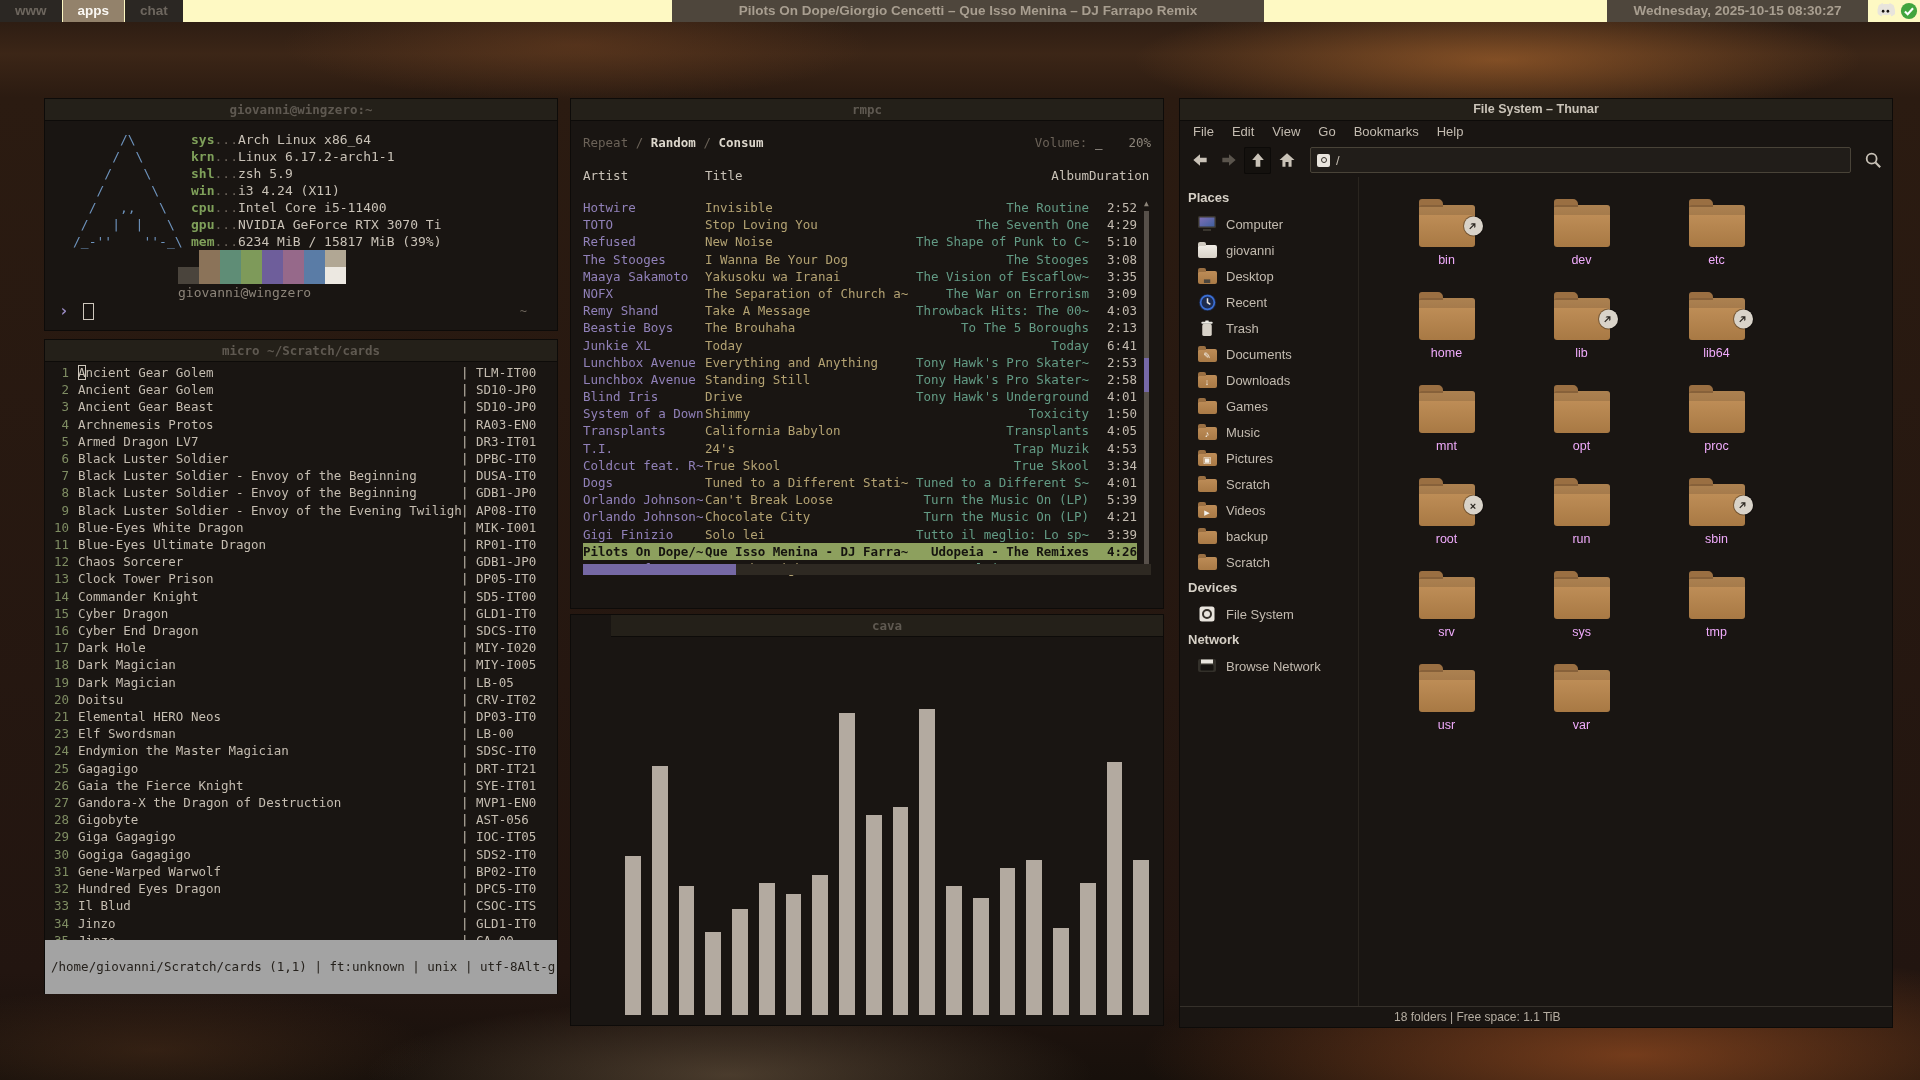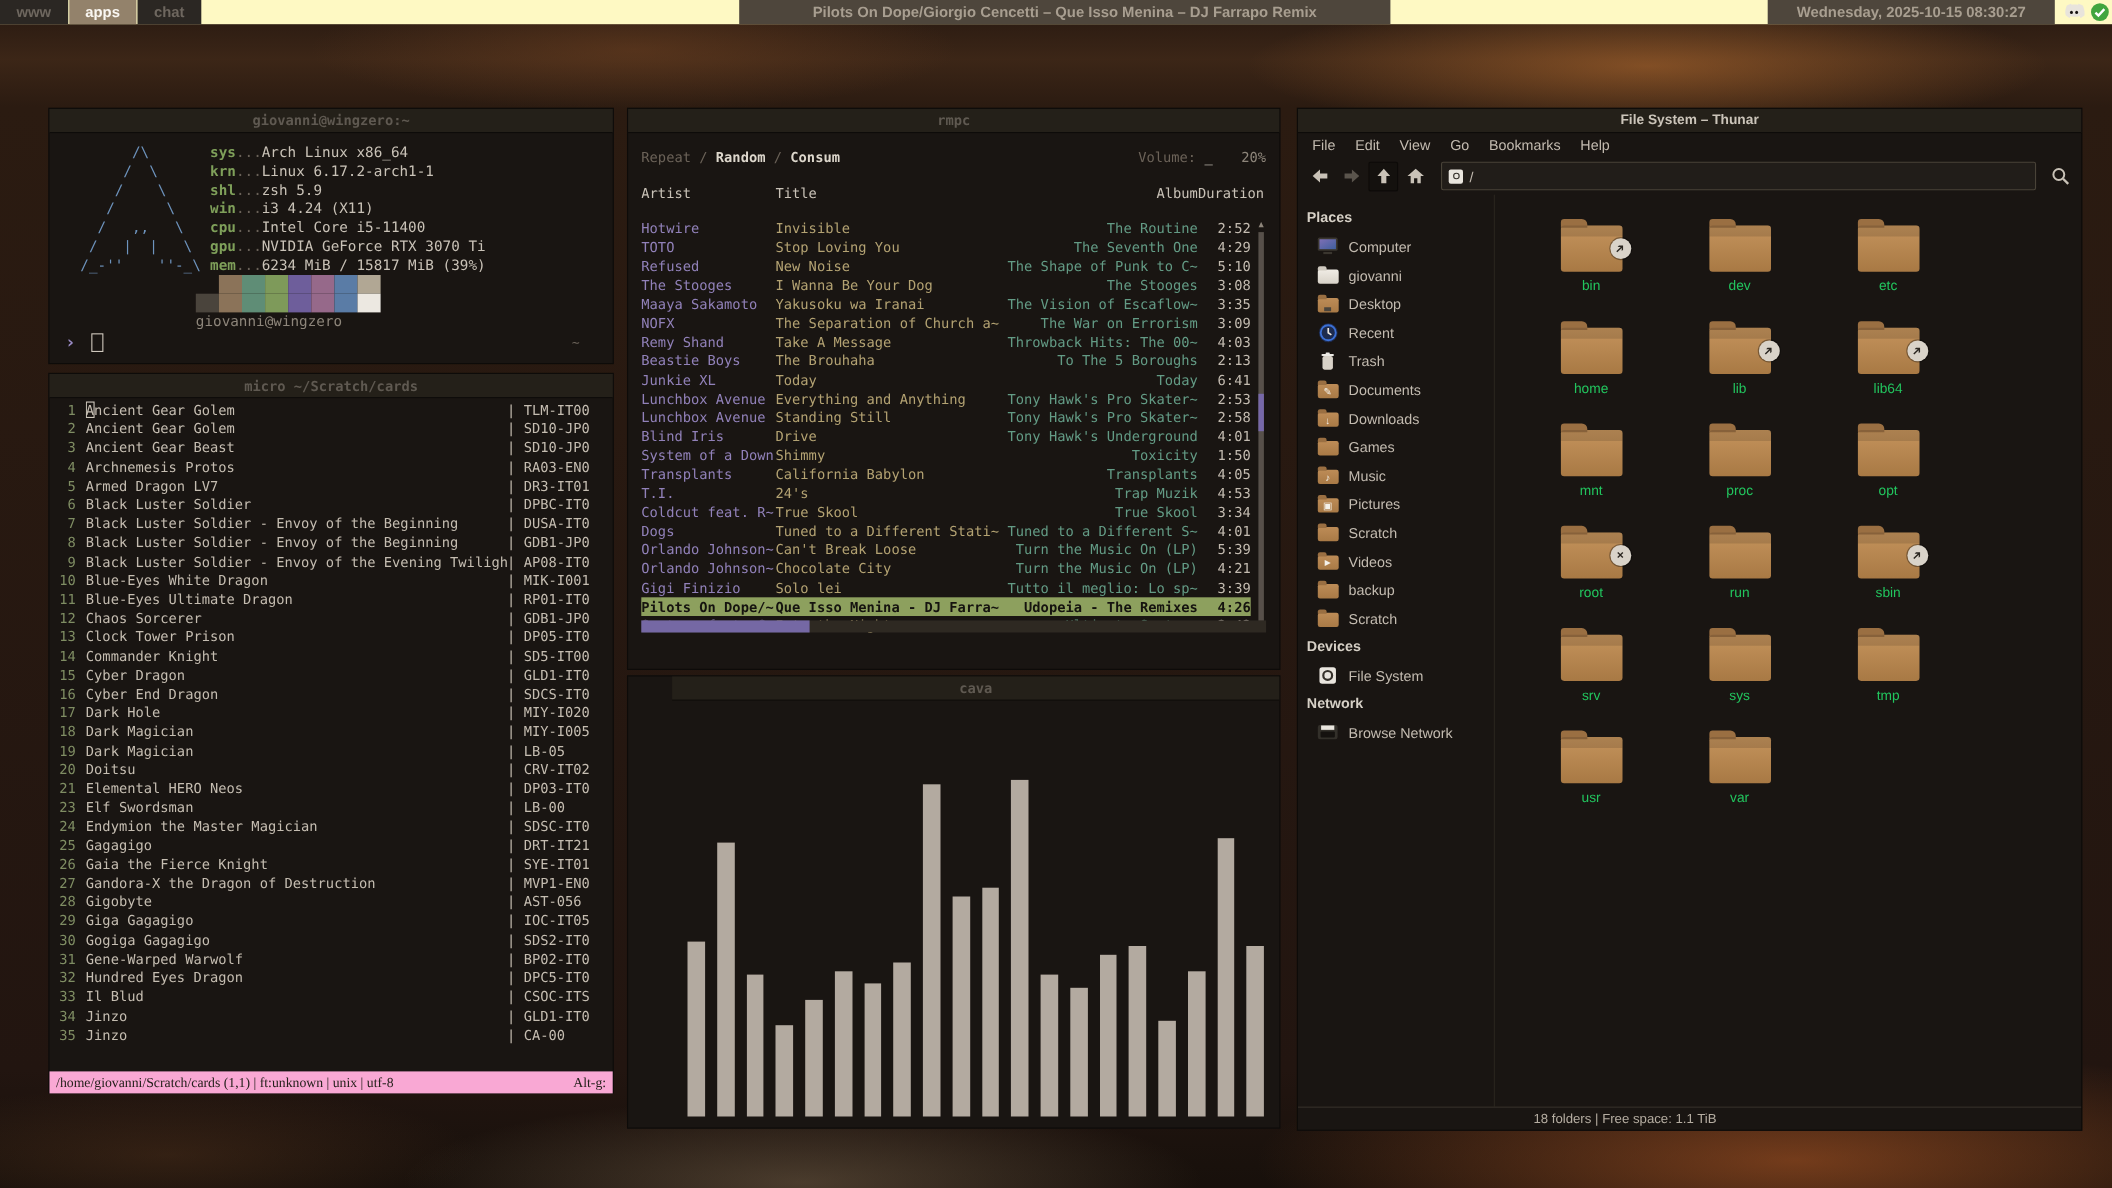--- a/index.html
+++ b/index.html
@@ -50,21 +50,21 @@
   .rhint{position:absolute;right:20px;top:1px;color:#6a6259;font-size:12px;}
 
   
   .micro-body{display:flex;flex-direction:column;height:632px;}
   .micro-lines{flex:1;overflow:hidden;padding:2px 10px 0 8px;font-size:12.5px;line-height:17.2px;color:#c5bdb1;}
   .mline{display:flex;white-space:pre;}
   .mline .ln{display:inline-block;width:16px;text-align:right;margin-right:9px;color:#7f8d63;flex:none;}
   .mline .mname{flex:1;overflow:hidden;}
   .mline .mcode{width:86px;flex:none;}
   .cur{outline:1px solid #cfc8bd;outline-offset:-1px;}
-  .micro-status{height:20px;line-height:20px;background:#f9a8d4;color:#25211c;font-size:12.5px;display:flex;justify-content:space-between;padding:0 6px;white-space:nowrap;overflow:hidden;font-family:Liberation Serif, serif;}
+  .micro-status{height:20px;line-height:20px;background:#a3a3a3;color:#25211c;font-size:12.5px;display:flex;justify-content:space-between;padding:17px 6px;white-space:nowrap;overflow:hidden;}
 
   
   .rmpc-body{position:relative;padding:13px 12px 0 12px;font-size:12.5px;line-height:17px;color:#c9c2b7;height:464px;box-sizing:border-box;}
   .modesrow{display:flex;white-space:pre;}
   .mode-dim{color:#6b6258;}
   .mode-on{color:#ddd7cc;font-weight:bold;}
   .volgrp{margin-left:auto;display:flex;}
   .volgrp .vlabel{color:#6b6258;}
   .volgrp .vcur{color:#ddd7cc;}
   .volgrp .vval{color:#8d857a;margin-left:26px;}
@@ -113,21 +113,21 @@
   .sfold.light::before{background:#cfc9bf;}
   .semblem{position:absolute;left:0;top:0;width:100%;height:100%;display:flex;align-items:center;justify-content:center;color:#f4f1ea;font-size:9px;line-height:1;padding-top:2px;box-sizing:border-box;}
   .main-area{flex:1;position:relative;overflow:hidden;}
   .folder-grid{display:grid;grid-template-columns:135px 135px 135px;grid-auto-rows:93px;margin:26px 0 0 20px;}
   .fitem{display:flex;flex-direction:column;align-items:center;}
   .ficon{width:56px;height:42px;position:relative;background:linear-gradient(180deg,#c4935c,#a87944);border-radius:3px;margin-top:2px;}
   .ficon::before{content:"";position:absolute;left:0;top:-6px;width:24px;height:8px;background:#9a6f42;border-radius:3px 5px 0 0;}
   .ficon::after{content:"";position:absolute;left:0;top:0;width:100%;height:10px;background:rgba(0,0,0,0.12);border-radius:3px 3px 0 0;}
   .femblem{position:absolute;right:-8px;top:50%;transform:translateY(-50%);width:19px;height:19px;border-radius:50%;background:#d9d3c9;display:flex;align-items:center;justify-content:center;font-size:11px;font-weight:bold;color:#2a2620;box-shadow:0 0 0 1px rgba(0,0,0,0.35);}
   .femblem.link span{display:block;transform:rotate(-45deg);}
-  .flabel{margin-top:6px;font-size:12.5px;color:#22c55e;text-align:center;}
+  .flabel{margin-top:6px;font-size:12.5px;color:#f0abfc;text-align:center;}
   .statusbar{height:21px;line-height:21px;border-top:1px solid #35302a;color:#b5ada1;font-size:12px;padding-left:214px;white-space:nowrap;}
 
   
   .side-ico svg{display:block;}
 </style>
 </head>
 <body>
 
 <header class="topbar">
   <div class="tabs">
@@ -539,25 +539,25 @@
                 </span>
               </span>
               <span class="flabel">lib64</span>
             </div>
             <div class="fitem">
               <span class="ficon"></span>
               <span class="flabel">mnt</span>
             </div>
             <div class="fitem">
               <span class="ficon"></span>
+              <span class="flabel">opt</span>
+            </div>
+            <div class="fitem">
+              <span class="ficon"></span>
               <span class="flabel">proc</span>
-            </div>
-            <div class="fitem">
-              <span class="ficon"></span>
-              <span class="flabel">opt</span>
             </div>
             <div class="fitem">
               <span class="ficon">
                 <span class="femblem">×</span>
               </span>
               <span class="flabel">root</span>
             </div>
             <div class="fitem">
               <span class="ficon"></span>
               <span class="flabel">run</span>

